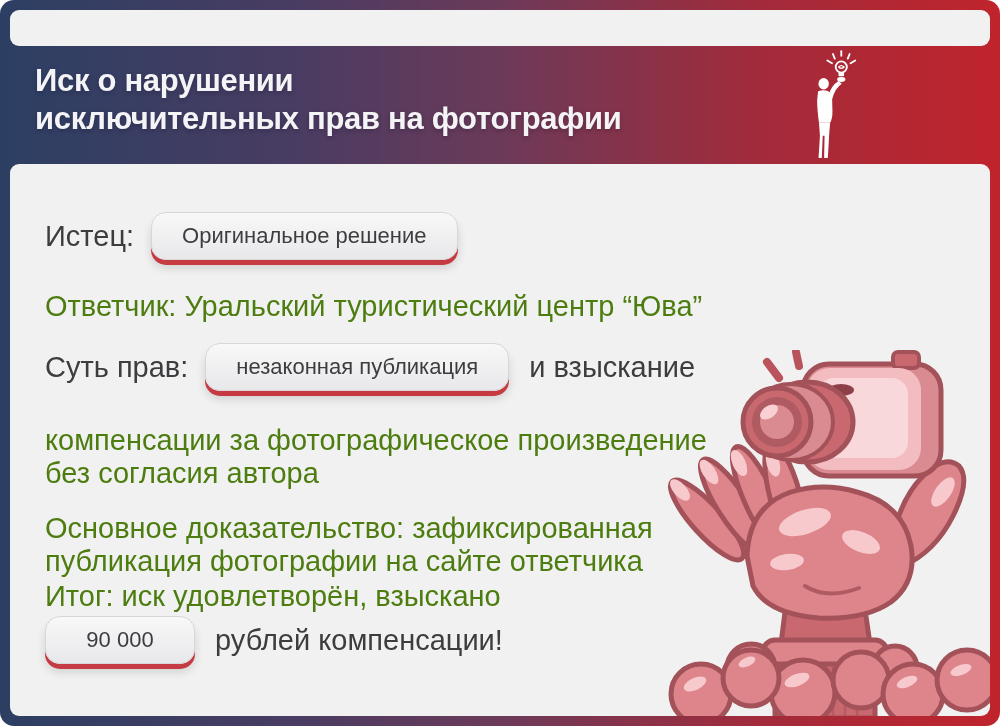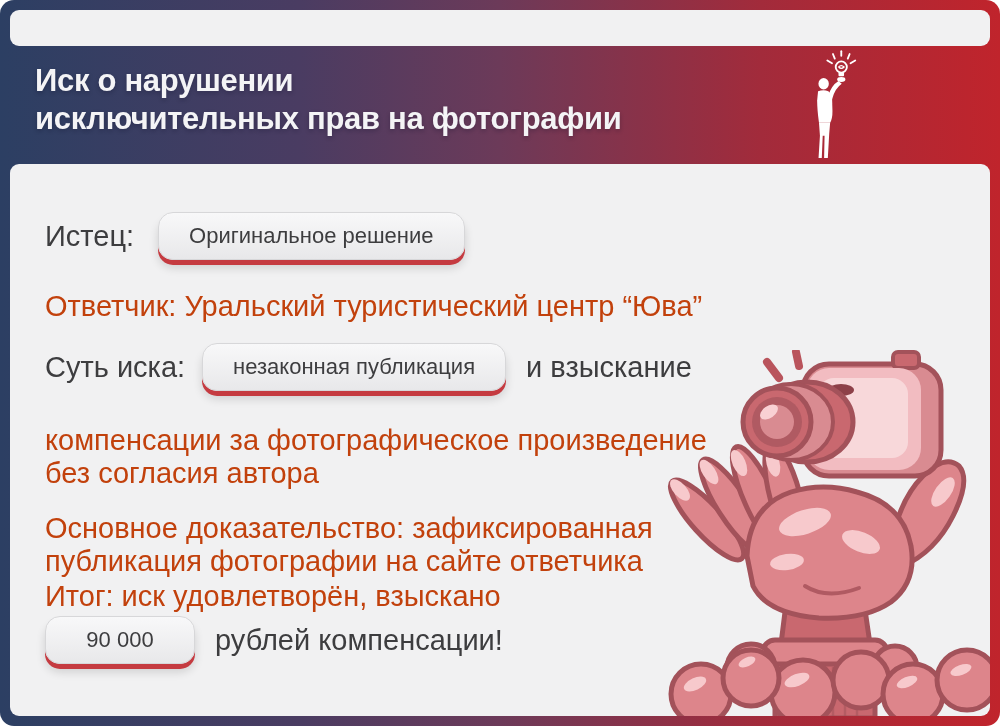--- a/index.html
+++ b/index.html
@@ -20,21 +20,21 @@
     position:absolute;left:35px;top:62px;margin:0;
     font-size:31px;line-height:38px;font-weight:700;letter-spacing:-0.3px;
     color:#f4f4f6;white-space:pre-line;text-shadow:0 2px 4px rgba(15,15,40,.28);
   }
   .man-icon{position:absolute;left:806px;top:50px;width:52px;height:112px;}
   .body-panel{
     position:absolute;left:10px;right:10px;top:164px;bottom:10px;
     background:#f1f1f2;border-radius:9px;overflow:hidden;
   }
   .row{position:absolute;left:35px;display:flex;align-items:center;white-space:nowrap;color:#3d3d3f;font-size:29px;}
-  .textblock{position:absolute;left:35px;color:#c2410c;font-size:29px;line-height:33px;white-space:pre-line;}
+  .textblock{position:absolute;left:35px;color:#4d7c0f;font-size:29px;line-height:33px;white-space:pre-line;}
   .label{margin-right:17px;}
   .badge{
     display:inline-flex;align-items:center;justify-content:center;
     height:46px;padding:0 30px;border-radius:15px;
     background:linear-gradient(180deg,#f8f8f9,#e8e8ea);
     border:1px solid #d7d7d9;
     box-shadow:0 5px 0 #c53b41,0 8px 10px rgba(0,0,0,.14);
     font-size:22px;color:#3d3d3f;
   }
   .badge.amount{min-width:88px;}
@@ -150,29 +150,29 @@
           <ellipse cx="186" cy="40" rx="13" ry="6" fill="#8d4048"></ellipse>
           <ellipse cx="152" cy="72" rx="46" ry="40" fill="#c9686f" stroke="#a3525a" stroke-width="5"></ellipse>
           <ellipse cx="136" cy="72" rx="42" ry="38" fill="#d98b91" stroke="#a3525a" stroke-width="4"></ellipse>
           <circle cx="122" cy="72" r="34" fill="#c9686f" stroke="#a3525a" stroke-width="5"></circle>
           <circle cx="122" cy="72" r="25" fill="#b05a62"></circle>
           <circle cx="122" cy="72" r="17" fill="#d98b91"></circle>
           <ellipse rx="10" ry="6" transform="translate(114,62) rotate(-35)" fill="#f9d0d3"></ellipse>
         </g>
       </svg>
 
-      <div class="row" style="top:45px;height:54px;gap:7px;">
+      <div class="row" style="top:45px;height:54px;">
         <span class="label">Истец:</span>
         <span class="badge">Оригинальное решение</span>
       </div>
 
       <div class="textblock" style="top:126px;">Ответчик: Уральский туристический центр “Юва”</div>
 
       <div class="row" style="top:176px;height:54px;">
-        <span class="label">Суть иска:</span>
+        <span class="label">Суть прав:</span>
         <span class="badge">незаконная публикация</span>
         <span class="suffix">и взыскание</span>
       </div>
 
       <div class="textblock" style="top:260px;">компенсации за фотографическое произведение
 без согласия автора</div>
 
       <div class="textblock" style="top:348px;">Основное доказательство: зафиксированная
 публикация фотографии на сайте ответчика</div>
 

